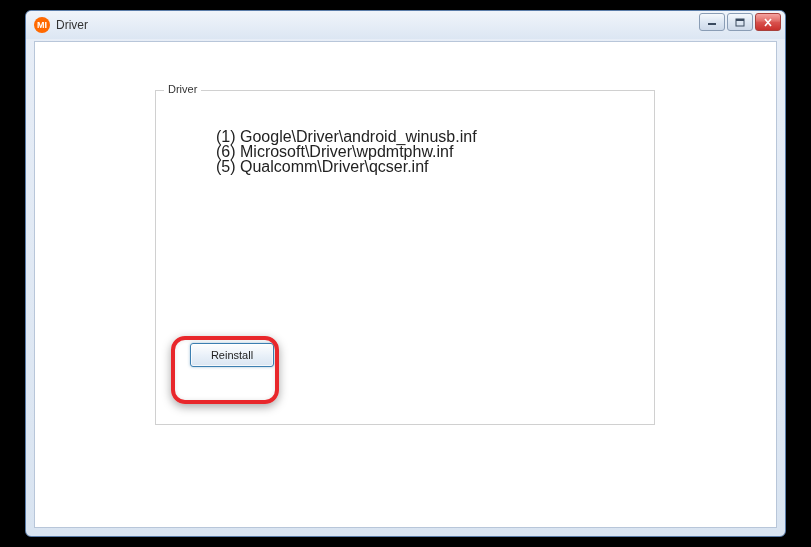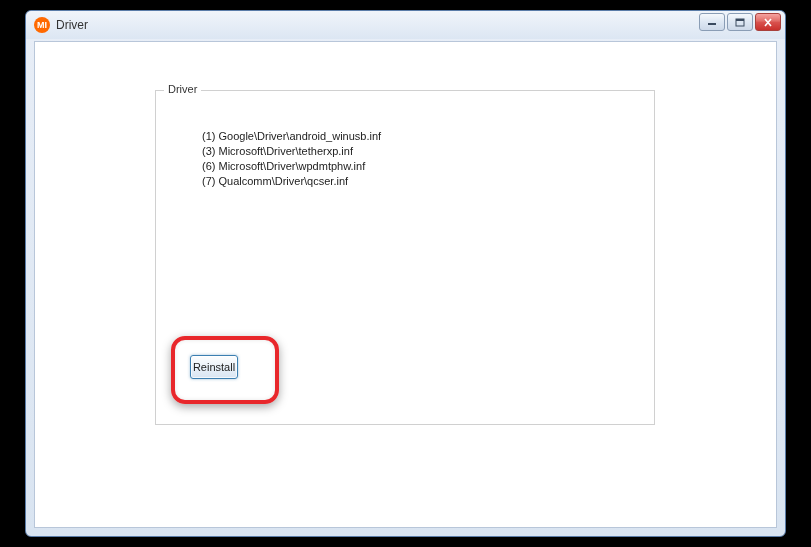--- a/index.html
+++ b/index.html
@@ -112,43 +112,43 @@
       left: 8px;
       background: #fff;
       padding: 0 4px;
       color: #333;
       font-size: 11px;
     }
     
     .driver-list {
       position: absolute;
       top: 38px;
-      left: 46px;
+      left: 60px;
       line-height: 15px;
       color: #222;
-      font-size: 11px;
+      font-size: 16px;
     }
     
     .highlight-frame {
       position: absolute;
       top: 245px;
       left: 15px;
       width: 108px;
       height: 68px;
       border: 4px solid #e8272b;
       border-radius: 14px;
       box-shadow: 0 3px 10px rgba(0,0,0,0.35), inset 0 0 4px rgba(0,0,0,0.1);
       pointer-events: none;
     }
     
     .reinstall-btn {
       position: absolute;
-      top: 264px;
+      top: 252px;
       left: 34px;
-      width: 48px;
+      width: 84px;
       height: 24px;
       background: linear-gradient(to bottom, #fefefe 0%, #eaf1f9 50%, #d9e5f2 100%);
       border: 1px solid #3c7fb1;
       border-radius: 3px;
       color: #222;
       font-size: 11px;
       cursor: pointer;
       box-shadow: inset 0 0 0 1px rgba(255,255,255,0.7), 0 0 3px rgba(60,127,177,0.5);
       font-family: inherit;
     }
@@ -184,23 +184,22 @@
     </div>
   </div>
 
   <div class="client-area">
 
     <div class="groupbox">
       <span class="groupbox-label">Driver</span>
 
       <div class="driver-list">
         <div>(1) Google\Driver\android_winusb.inf</div>
-        <div>(3) Microsoft\Driver\tetherxp.inf</div>
         <div>(6) Microsoft\Driver\wpdmtphw.inf</div>
-        <div>(7) Qualcomm\Driver\qcser.inf</div>
+        <div>(5) Qualcomm\Driver\qcser.inf</div>
       </div>
 
       <button class="reinstall-btn">Reinstall</button>
 
       <div class="highlight-frame"></div>
     </div>
 
   </div>
 </div>
 

